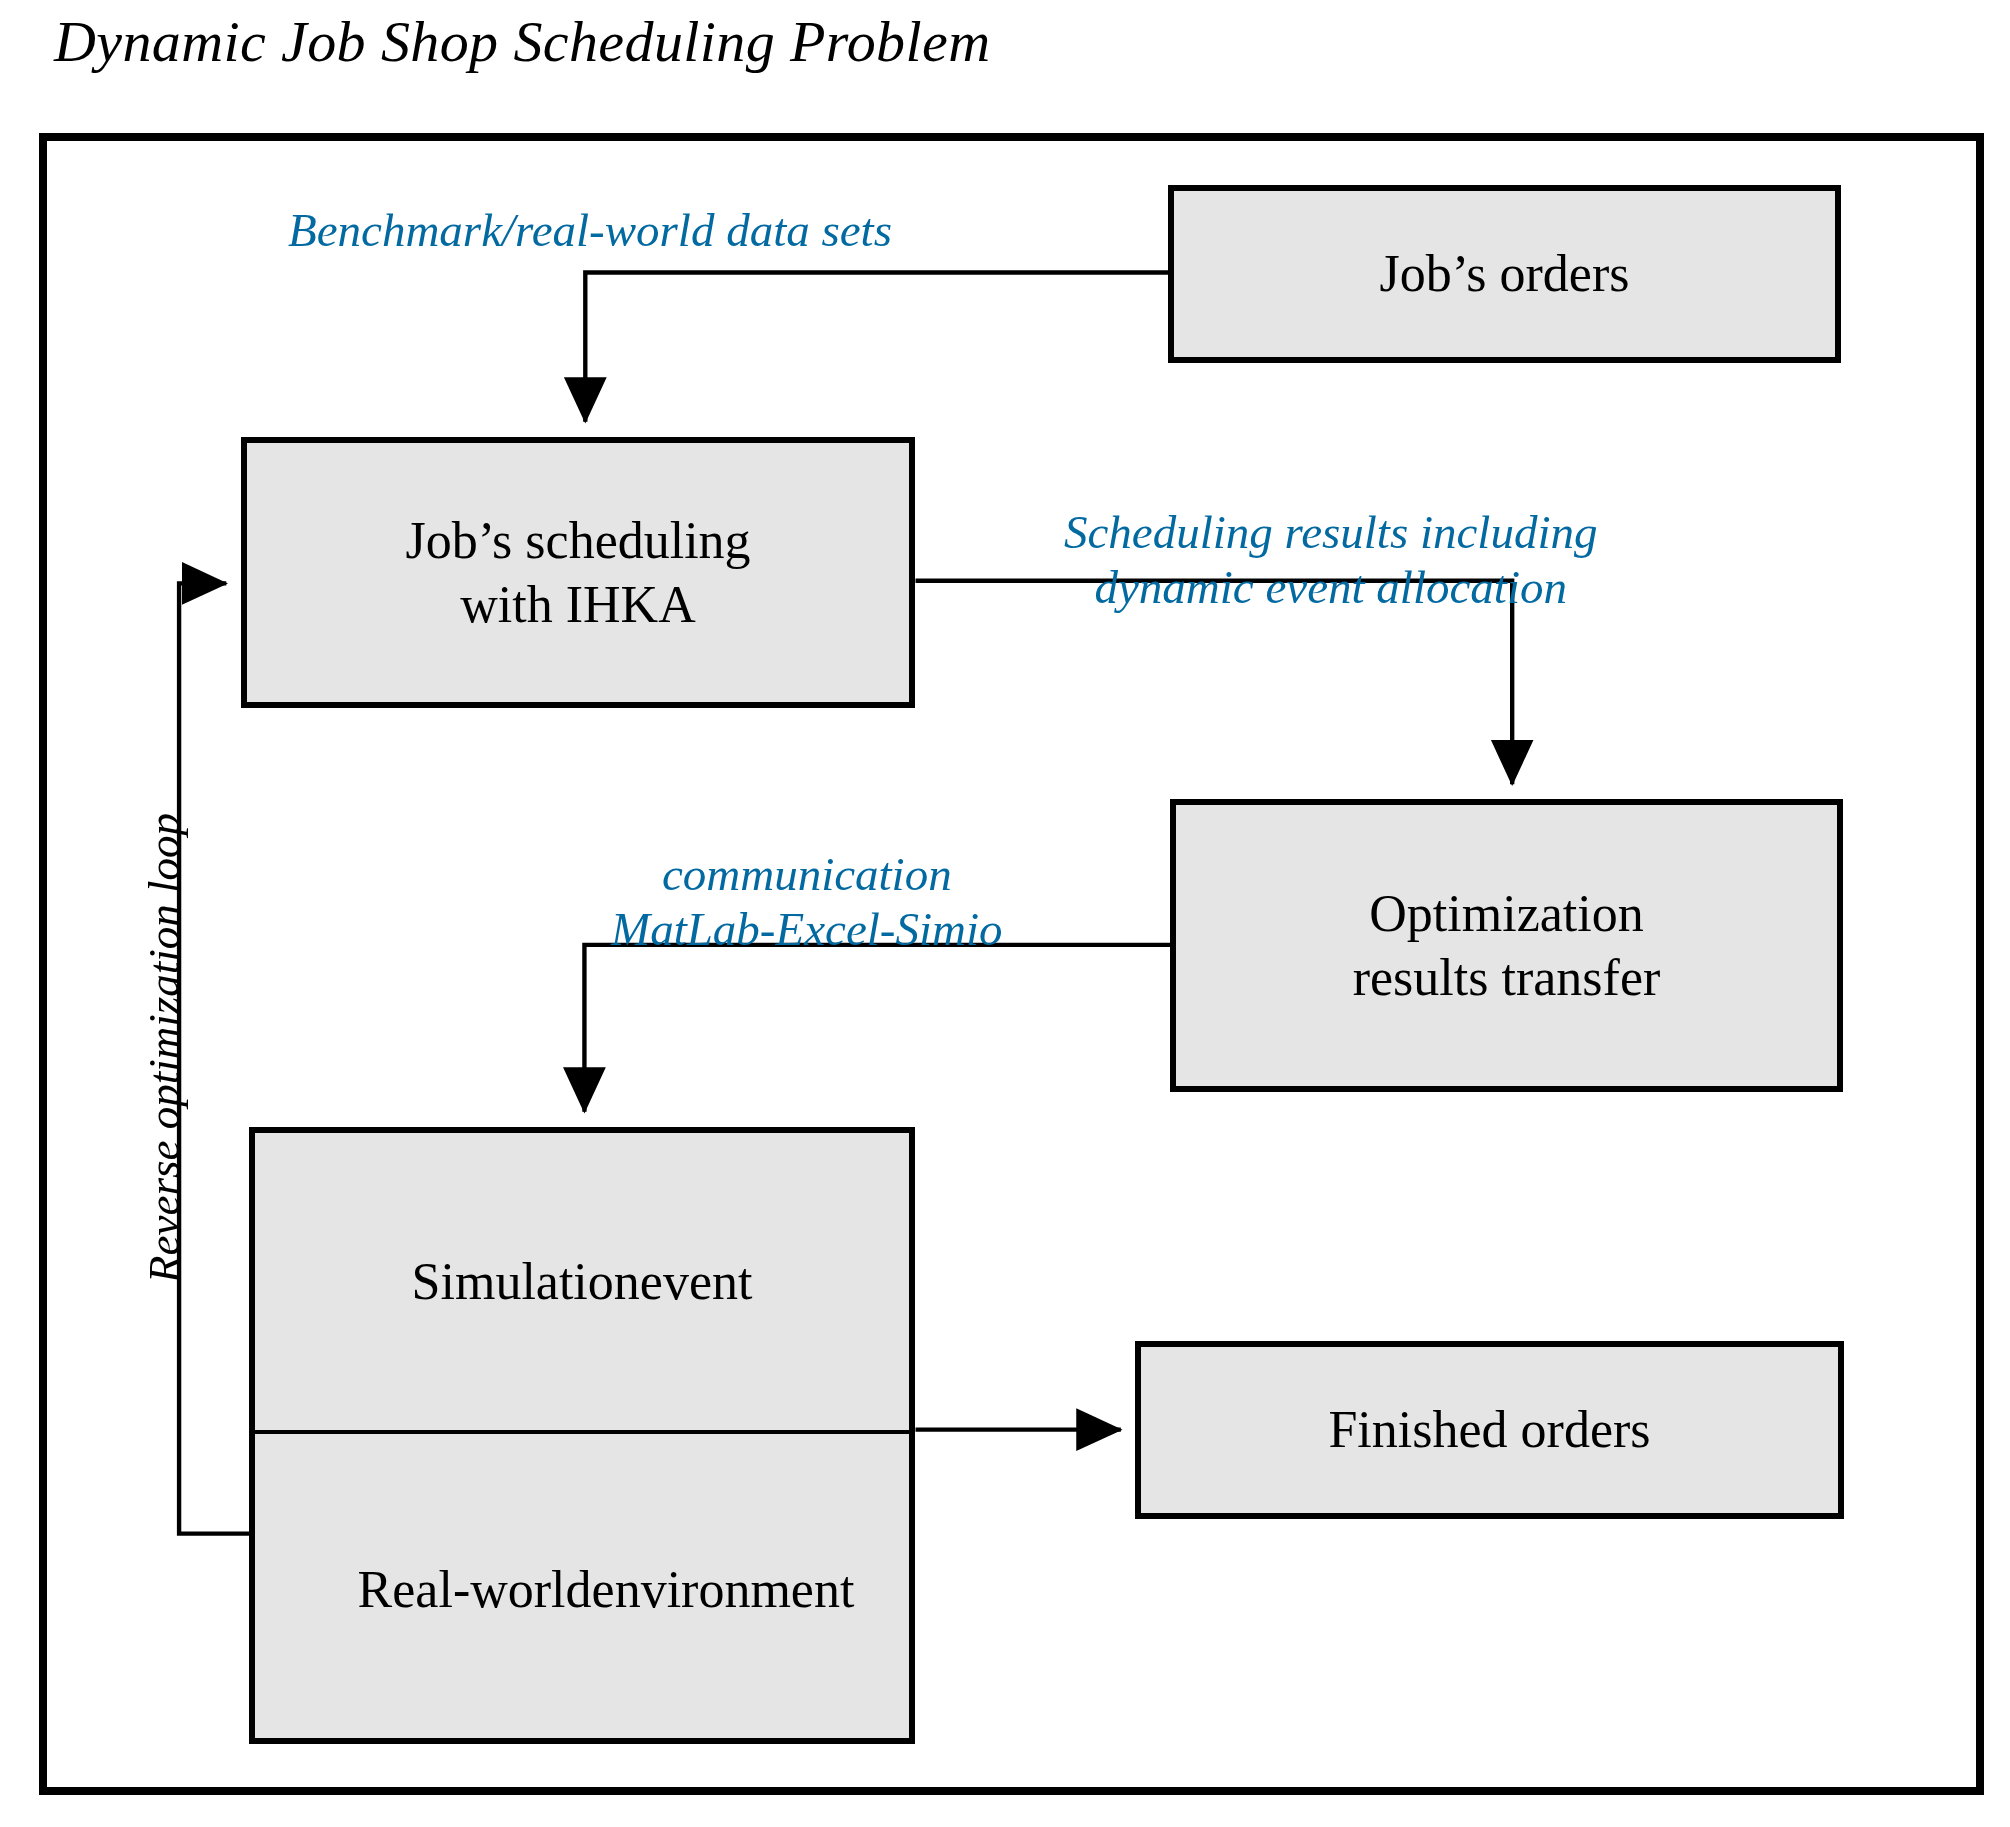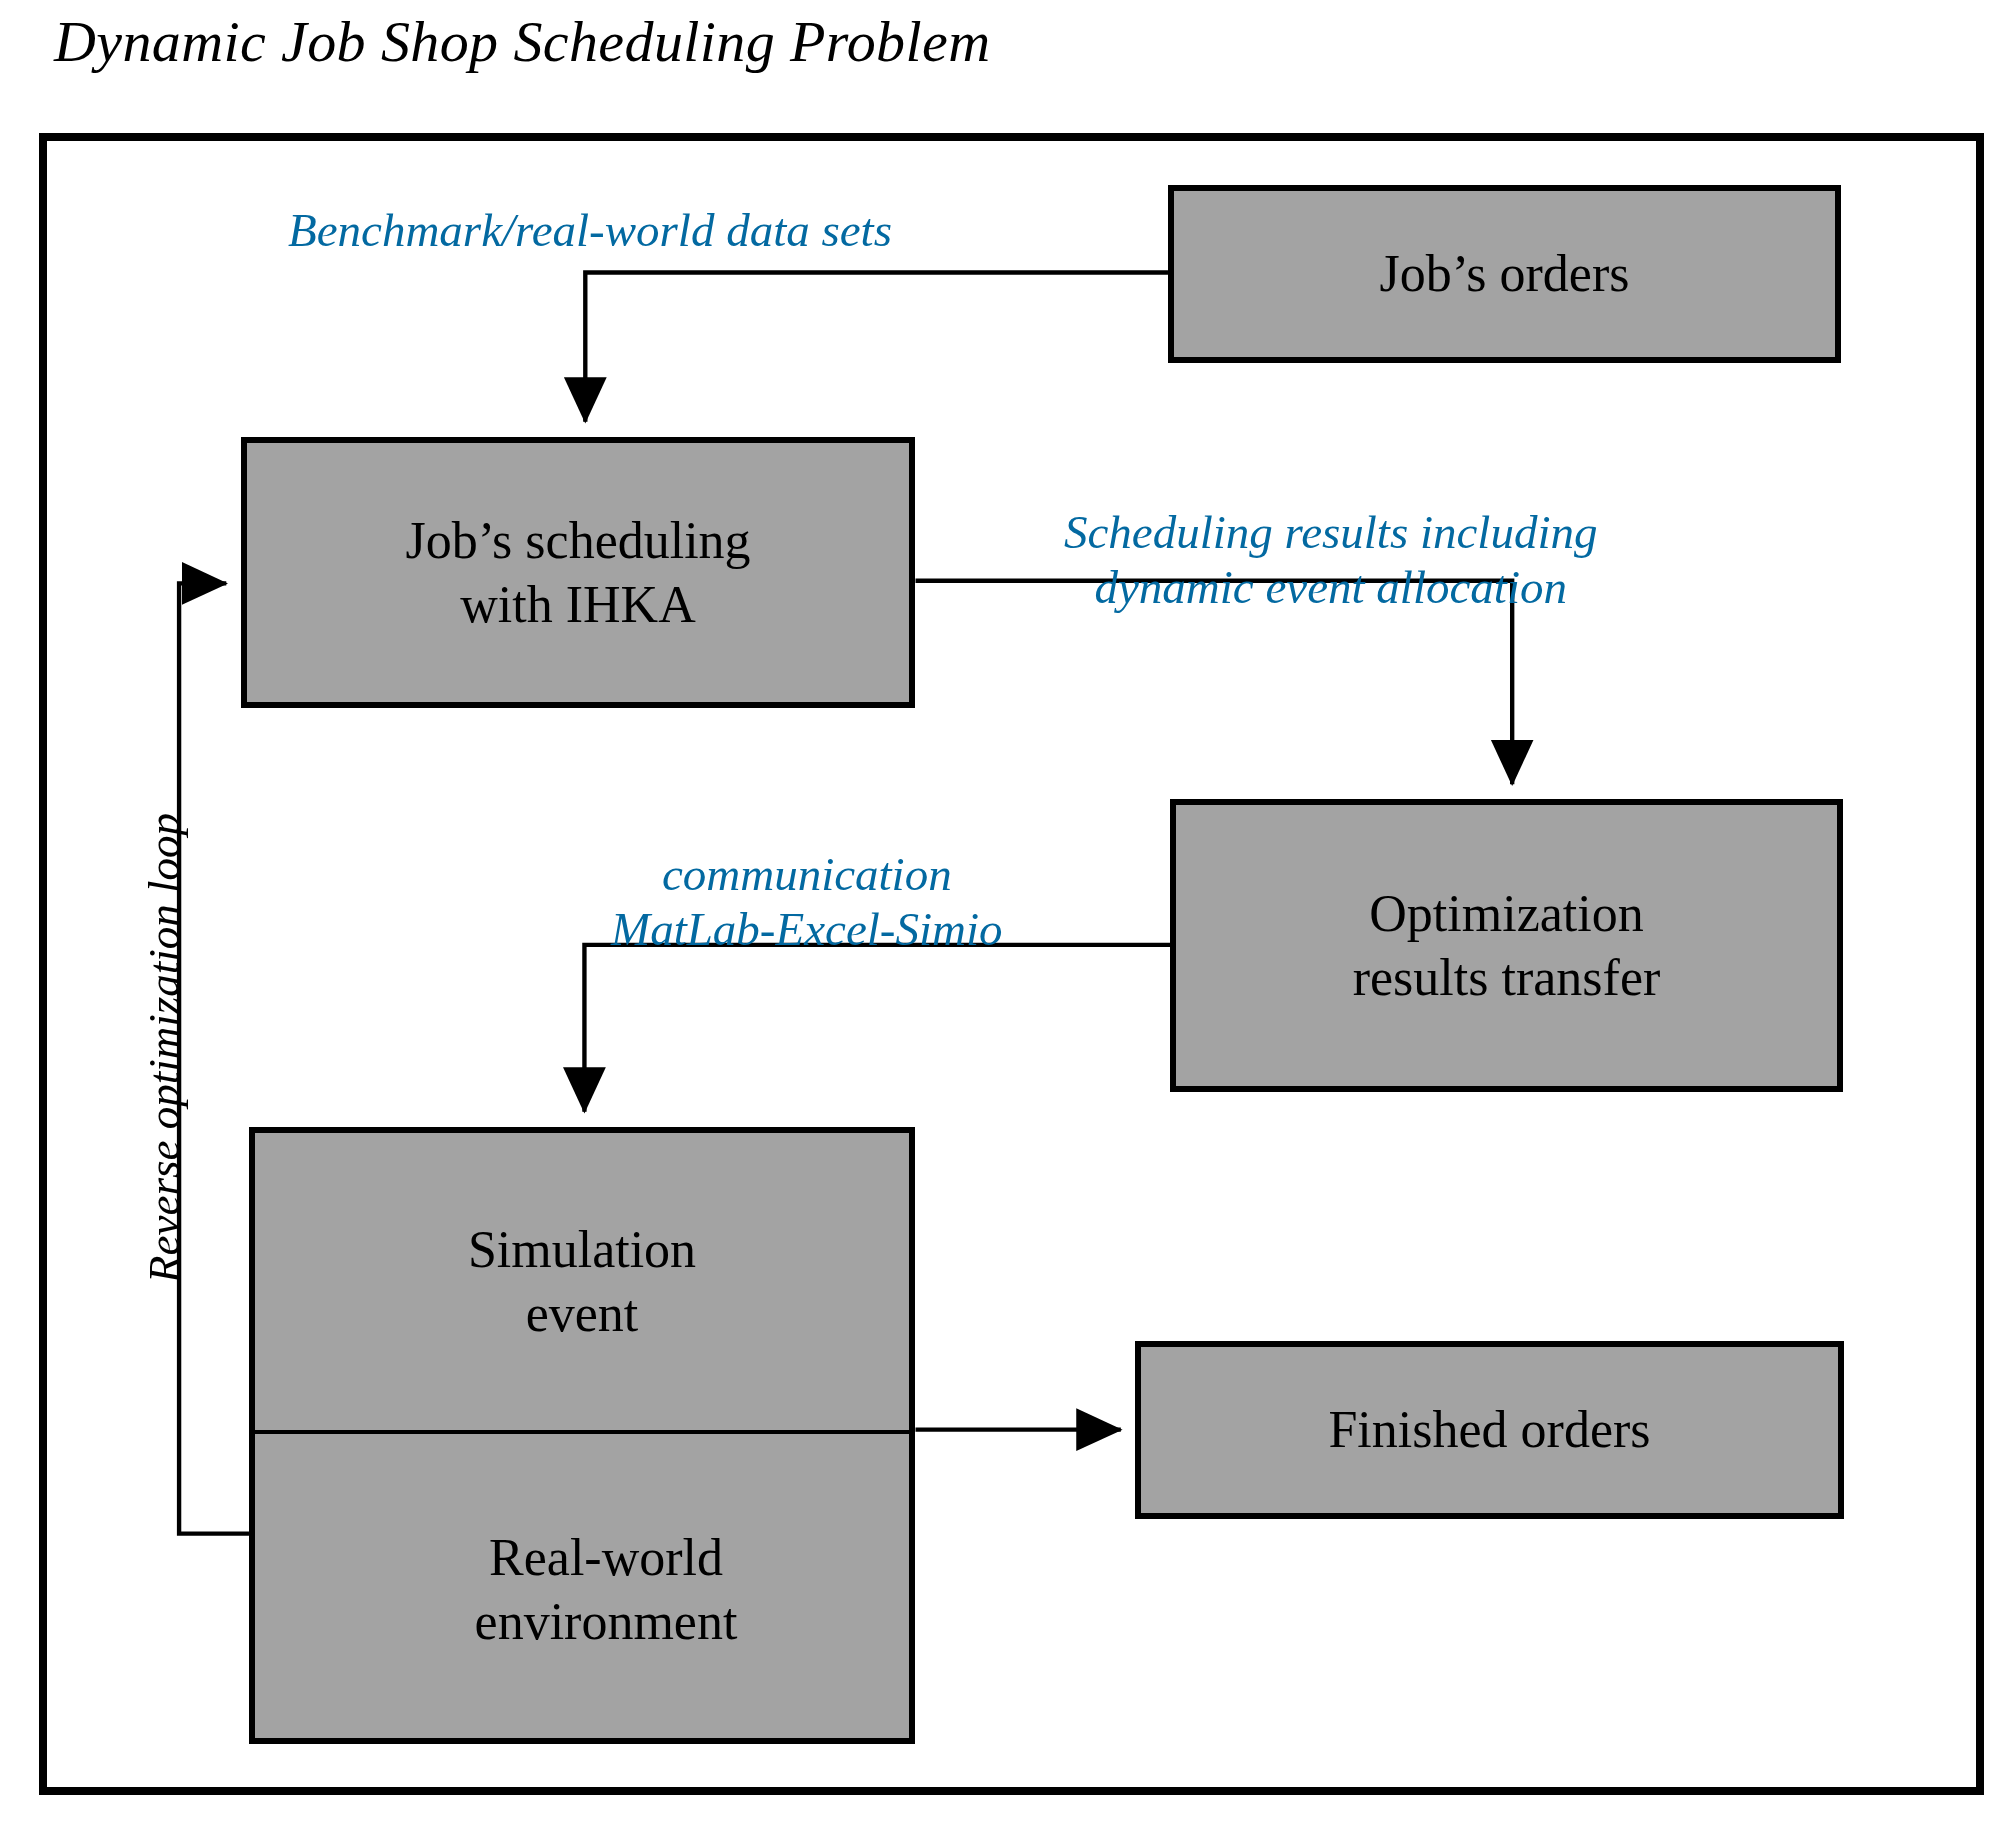--- a/index.html
+++ b/index.html
@@ -14,36 +14,36 @@
   }
 
   .outer-frame{
     position:absolute;left:39px;top:133px;width:1945px;height:1662px;
     border:8.7px solid #000;box-sizing:border-box;background:#fff;
   }
 
   svg.edges{position:absolute;left:0;top:0;width:2011px;height:1827px;overflow:visible;}
 
   .node{
-    position:absolute;border:6.1px solid #000;background:#a3a3a3;box-sizing:border-box;
+    position:absolute;border:6.1px solid #000;background:#e5e5e5;box-sizing:border-box;
     display:flex;flex-direction:column;align-items:center;justify-content:center;
     text-align:center;font-size:52px;line-height:1.22;
   }
   .node .ln{display:block;white-space:nowrap;}
 
   #node-jobs-orders{left:1168px;top:185px;width:673px;height:178px;}
   #node-jobs-scheduling{left:241px;top:437px;width:674px;height:271px;}
   #node-optimization{left:1170px;top:799px;width:673px;height:293px;text-align:right;}
   #node-sim-real{left:249px;top:1127px;width:666px;height:617px;padding:0;
                  display:block;border:6.1px solid #000;}
   #node-finished-orders{left:1135px;top:1341px;width:709px;height:178px;}
 
   .half{
     position:absolute;left:0;width:100%;
-    display:flex;flex-direction:column;align-items:center;justify-content:center;
+    display:flex;flex-direction:row;align-items:center;justify-content:center;
     text-align:center;font-size:52px;line-height:1.22;
   }
   #sim-half{top:0;height:297px;}
   #real-half{top:303px;height:307px;margin-left:24px;}
   .divider{position:absolute;left:0;top:297px;width:100%;height:0;
            border-top:4.4px solid #000;}
 
   .edge-label{
     position:absolute;font-style:italic;font-size:47px;line-height:1.18;
     white-space:nowrap;color:#0369a1;

